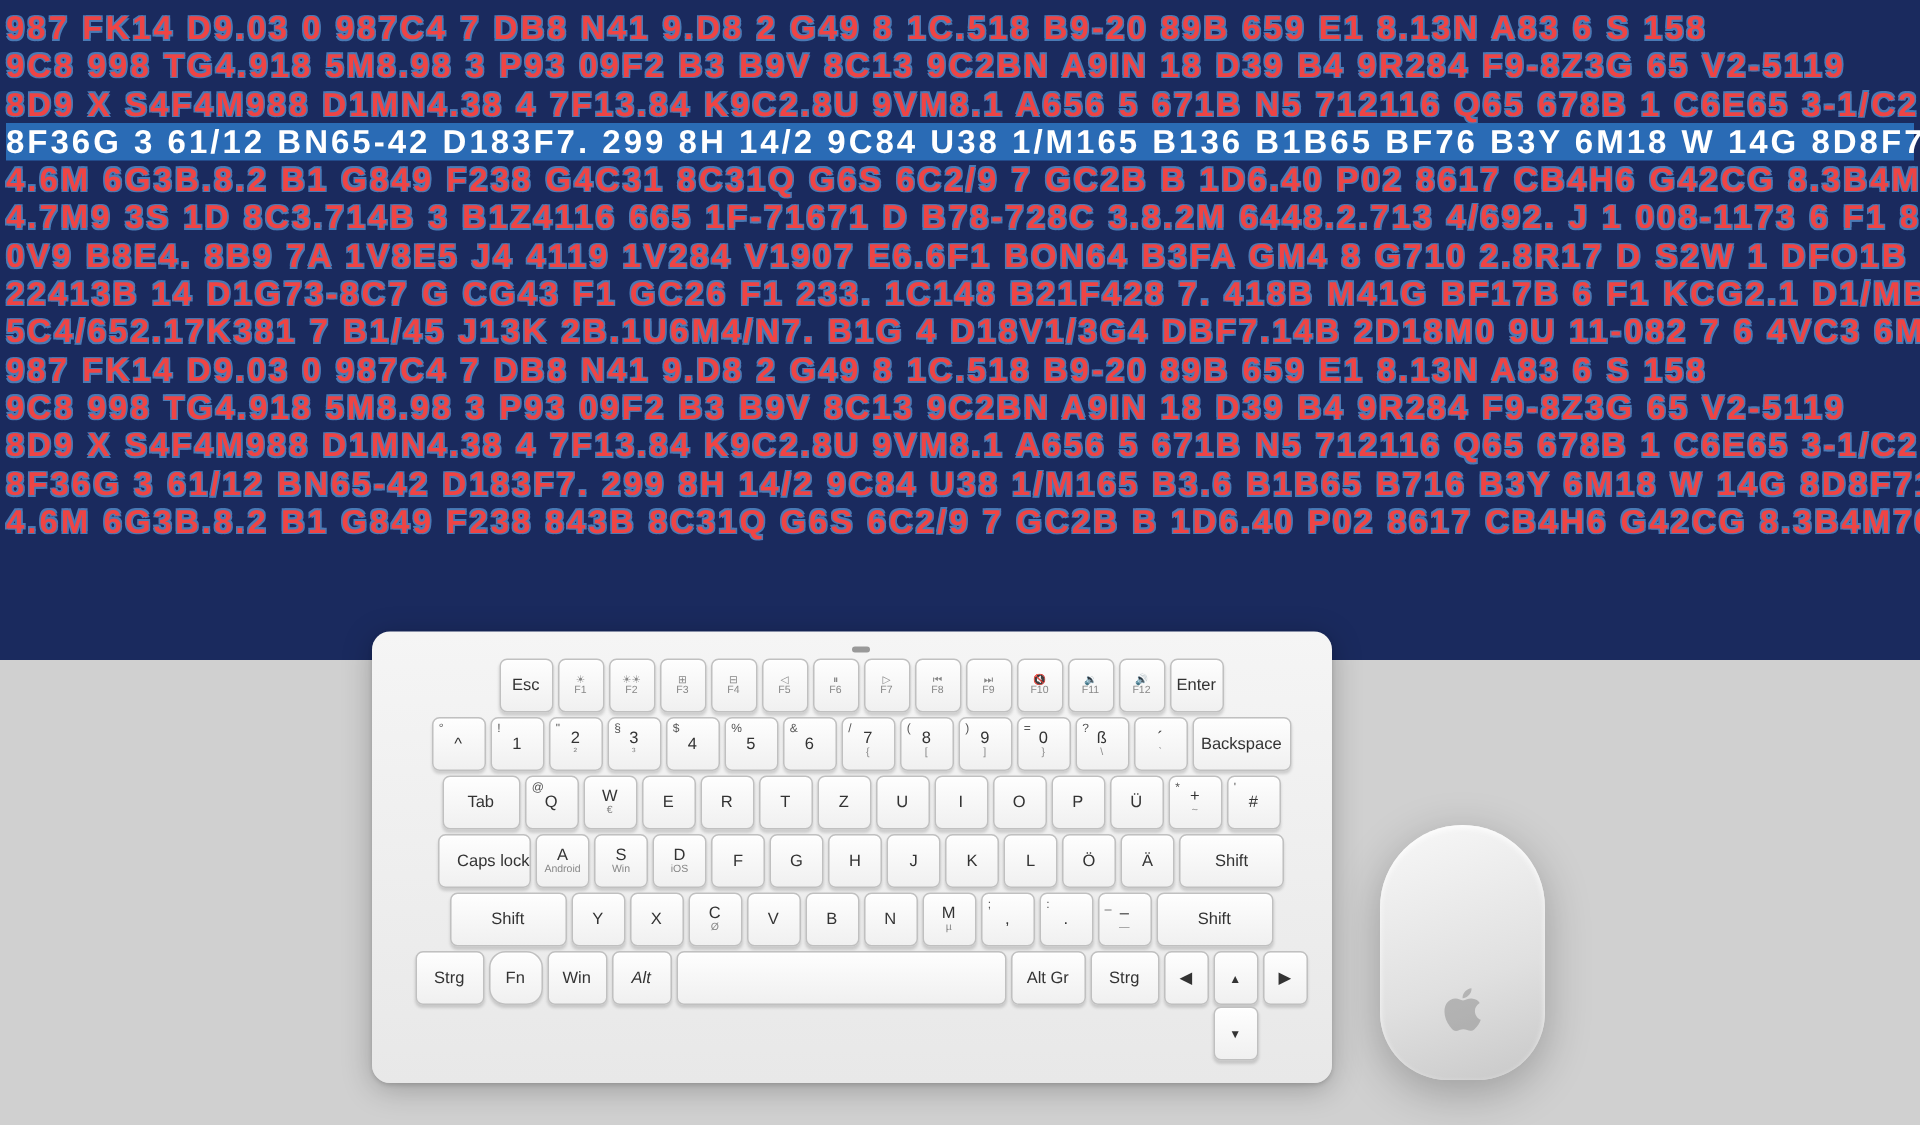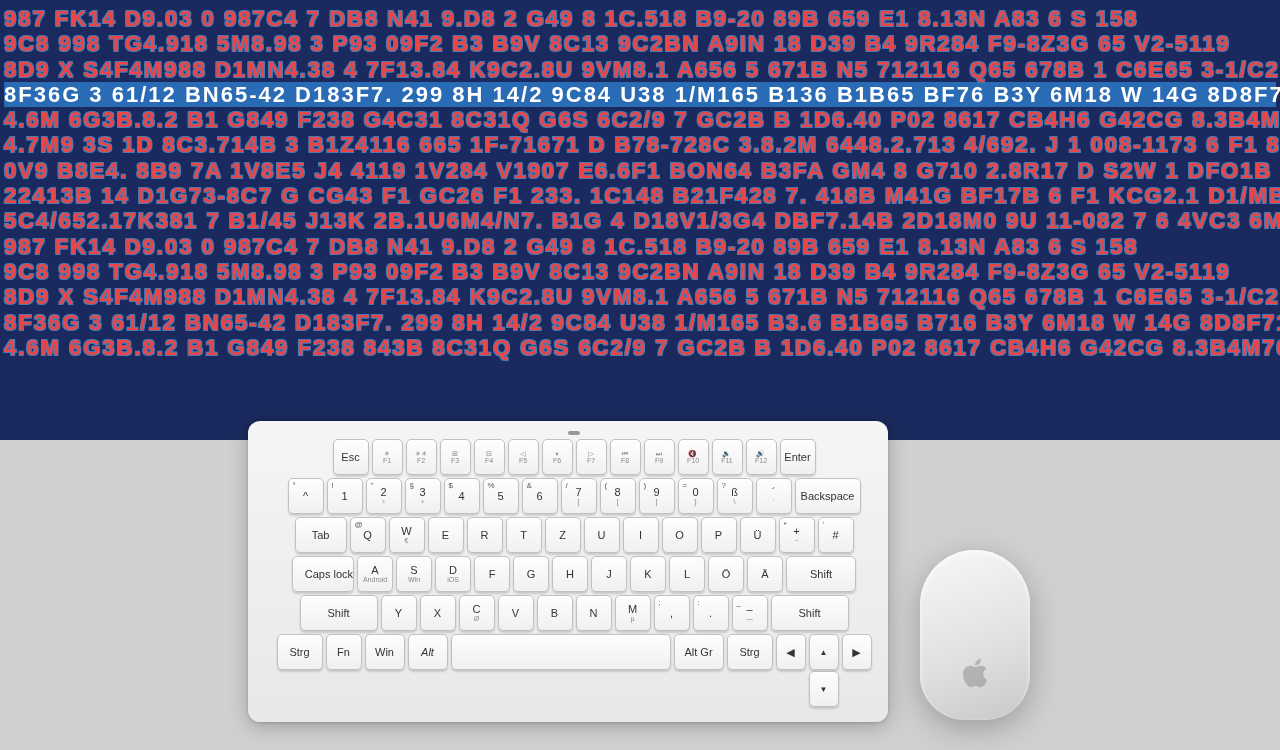--- a/index.html
+++ b/index.html
@@ -442,21 +442,21 @@
           <span class="sub-label">—</span>
         </div>
         <div class="key" style="min-width: 78px;">
           <span class="main-label">Shift</span>
         </div>
       </div>
       <div class="kb-row">
         <div class="key" style="min-width: 46px;">
           <span class="main-label">Strg</span>
         </div>
-        <div class="key" style="min-width: 36px;">
+        <div class="key" style="min-width: 36px; border-radius: 11px;">
           <span class="main-label">Fn</span>
         </div>
         <div class="key" style="min-width: 40px;">
           <span class="main-label">Win</span>
         </div>
         <div class="key" style="min-width: 40px; font-style: italic;">
           <span class="main-label">Alt</span>
         </div>
         <div class="key" style="min-width: 220px;">
           <span class="main-label"></span>

